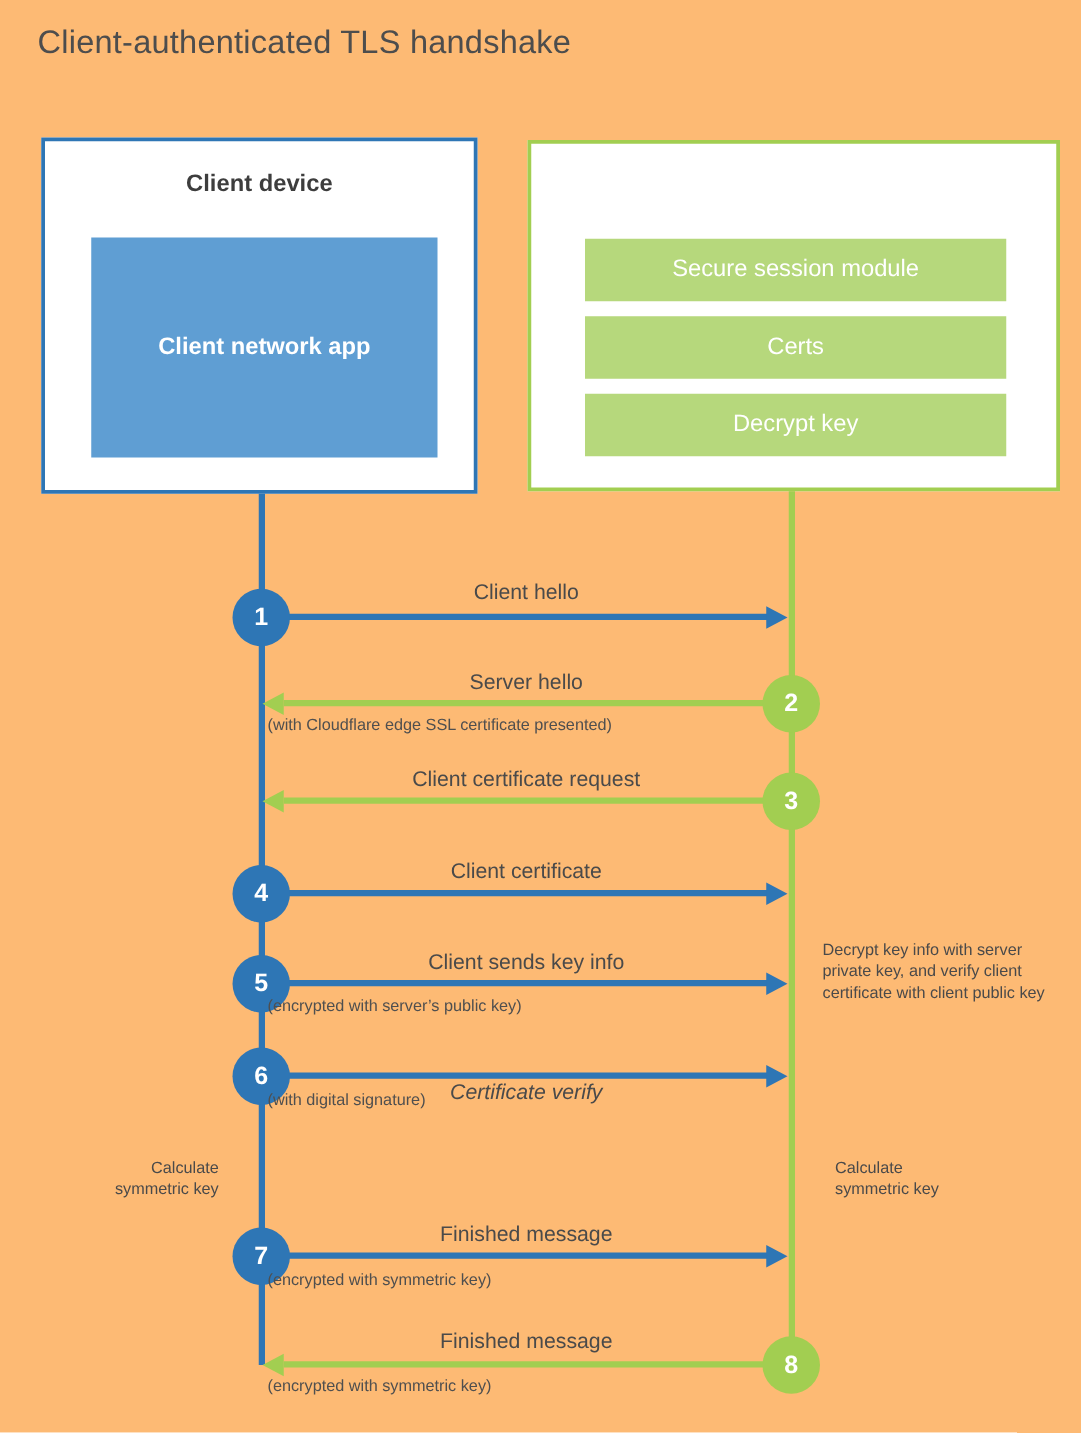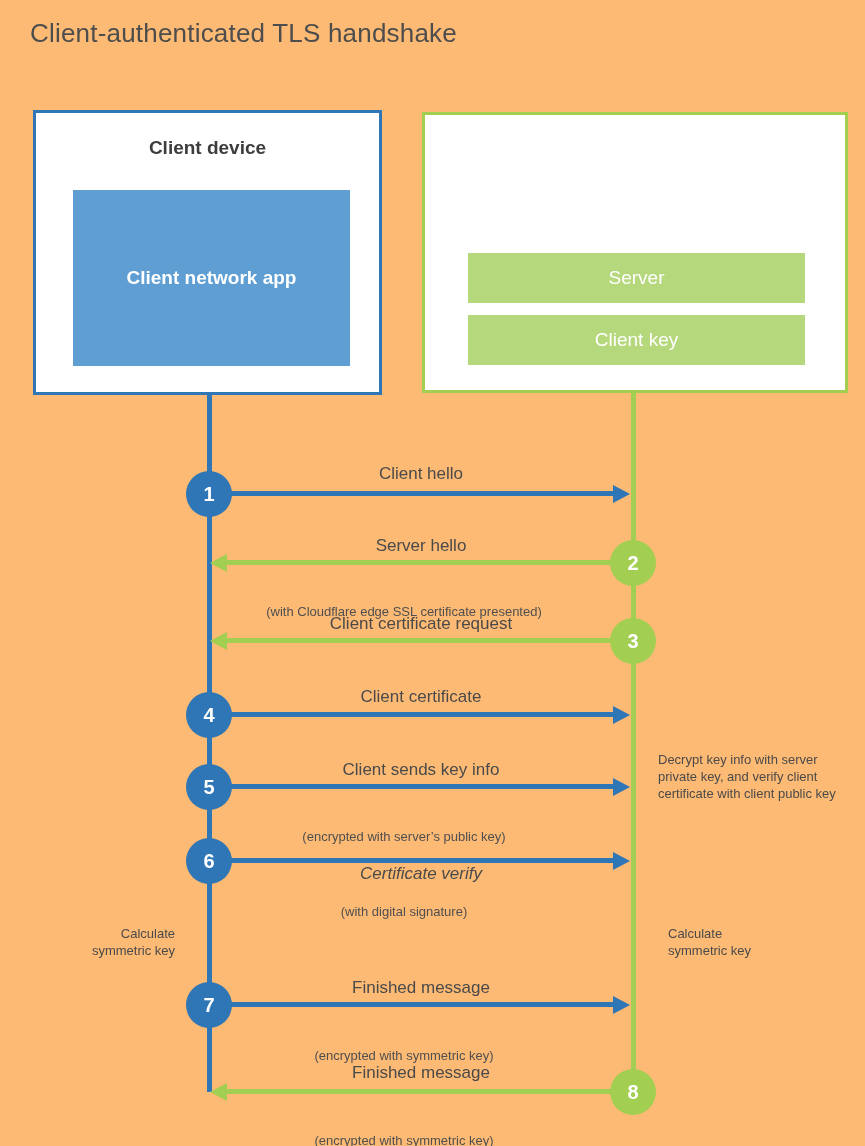--- a/index.html
+++ b/index.html
@@ -47,21 +47,21 @@
   .circle.green { background:#a2ce51; }
   
   .hline { position:absolute; height:5px; }
   .hline.blue { background:#2e76b5; }
   .hline.green { background:#a2ce51; }
   .head { position:absolute; width:0; height:0; border-top:9px solid transparent; border-bottom:9px solid transparent; }
   .head.right { border-left:17px solid #2e76b5; }
   .head.left  { border-right:17px solid #a2ce51; }
   
   .msg { position:absolute; left:211px; width:420px; text-align:center; font-size:17px; color:#4a4a4a; }
-  .sub { position:absolute; left:194px; width:420px; text-align:center; font-size:13px; color:#4f4f4f;margin-top:32px; }
+  .sub { position:absolute; left:214px; width:420px; text-align:left; font-size:13px; color:#4f4f4f; }
   
   .note { position:absolute; font-size:13px; color:#4a4a4a; line-height:17px; }
   .note.decrypt { left:658px; top:751px; width:182px; }
   .note.calc-left { left:58px; top:925px; width:117px; text-align:right; }
   .note.calc-right { left:668px; top:925px; width:110px; text-align:left; }
 </style>
 </head>
 <body>
 
 <div class="canvas">
@@ -69,22 +69,23 @@
   <div class="page-title">Client-authenticated TLS handshake</div>
 
   <div class="actor-box client-box">
     <div class="actor-title">Client device</div>
     <div class="app-box">
       <div class="app-label">Client network app</div>
     </div>
   </div>
 
   <div class="actor-box server-box">
-    <div class="module-bar" style="top:138px;">Server</div>
-    <div class="module-bar" style="top:200px;">Client key</div>
+    <div class="module-bar" style="top:76px;">Secure session module</div>
+    <div class="module-bar" style="top:138px;">Certs</div>
+    <div class="module-bar" style="top:200px;">Decrypt key</div>
   </div>
 
   <div class="vline blue" style="left:207px; top:395px; height:697px;"></div>
   <div class="vline green" style="left:631px; top:393px; height:700px;"></div>
 
   <div>
     <div class="hline blue" style="left:209px; top:491px; width:405px;"></div>
     <div class="head right" style="left:613px; top:485px;"></div>
     <div class="circle blue" style="left:186px; top:471px;">1</div>
     <div class="msg" style="top:464px;">Client hello</div>

